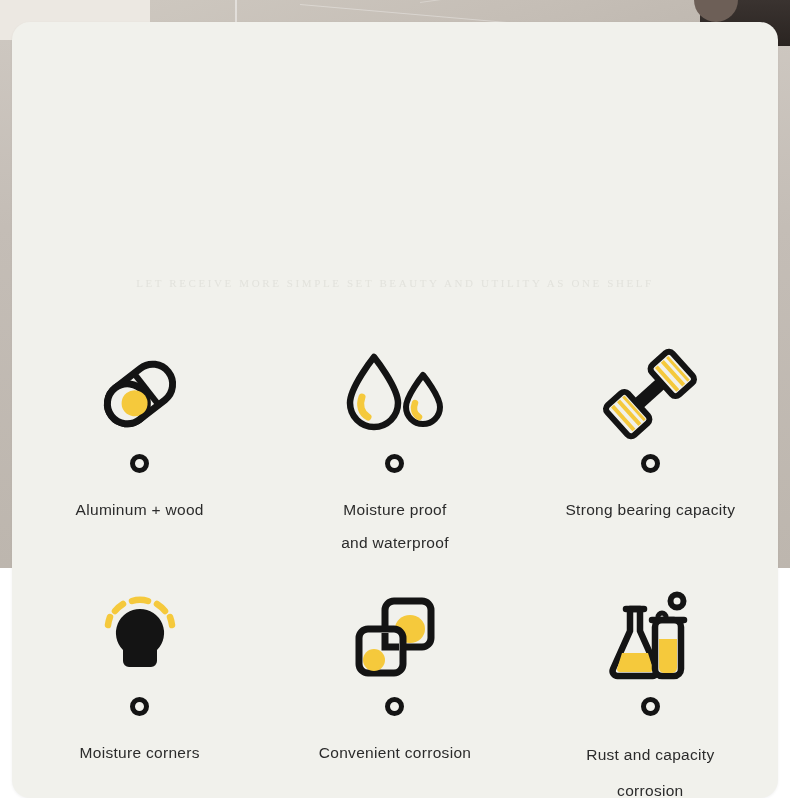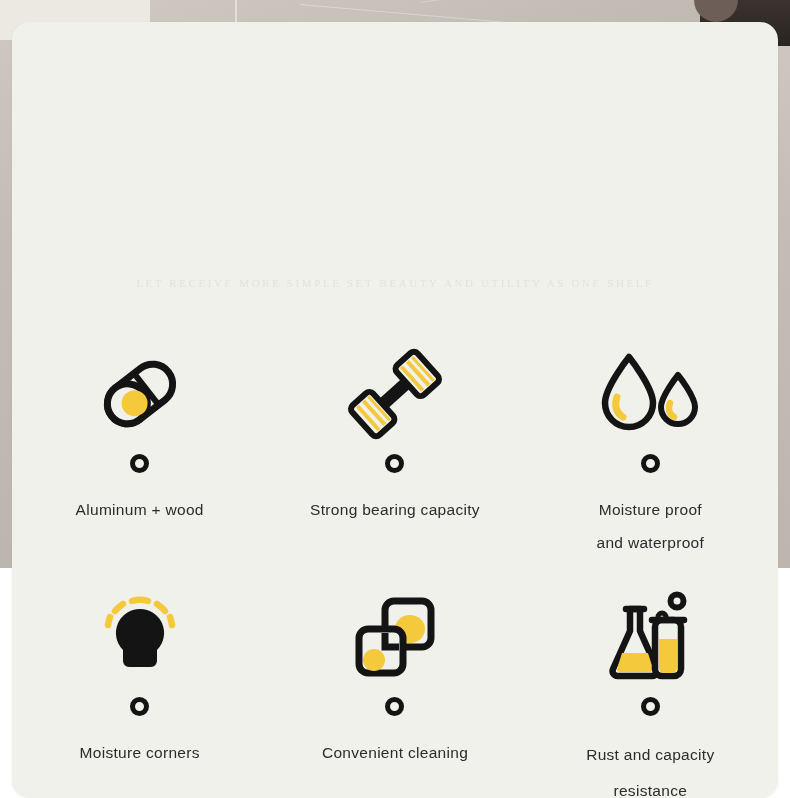--- a/index.html
+++ b/index.html
@@ -182,20 +182,36 @@
             <g transform="rotate(-38 50 50)">
               <rect x="14" y="30" width="72" height="40" rx="20" ry="20" fill="#F1F1EC" stroke="#141414" stroke-width="7"></rect>
               <ellipse cx="34" cy="50" rx="20" ry="20" fill="#F1F1EC" stroke="#141414" stroke-width="7"></ellipse>
               <ellipse cx="40" cy="54" rx="13" ry="13" fill="#F5C93C"></ellipse>
               <line x1="58" y1="31" x2="58" y2="69" stroke="#141414" stroke-width="6"></line>
             </g>
           </svg>
         </div>
         <div class="bullet"></div>
         <div class="feature-label">Aluminum + wood</div>
+      </div>
+
+      <div class="feature f3">
+        <div class="icon-box">
+          <svg width="110" height="90" viewBox="0 0 110 90">
+            <path d="M34 8 C34 8 58 38 58 54 A24 24 0 0 1 10 54 C10 38 34 8 34 8 Z" fill="#F1F1EC" stroke="#141414" stroke-width="6.5" stroke-linejoin="round"></path>
+            <path d="M22 48 C19 56 21 64 28 68" fill="none" stroke="#F5C93C" stroke-width="7" stroke-linecap="round"></path>
+            <path d="M83 26 C83 26 100 47 100 58 A17 17 0 0 1 66 58 C66 47 83 26 83 26 Z" fill="#F1F1EC" stroke="#141414" stroke-width="6" stroke-linejoin="round"></path>
+            <path d="M75 54 C73 59 74 65 79 68" fill="none" stroke="#F5C93C" stroke-width="6.5" stroke-linecap="round"></path>
+          </svg>
+        </div>
+        <div class="bullet"></div>
+        <div class="feature-label">
+          <span>Moisture proof</span><br>
+          <span>and waterproof</span>
+        </div>
       </div>
 
       <div class="feature f2">
         <div class="icon-box">
           <svg width="100" height="100" viewBox="0 0 100 100">
             <g transform="rotate(-42 50 50)">
               <rect x="30" y="43" width="40" height="13" fill="#141414"></rect>
               <g>
                 <rect x="6" y="30" width="28" height="40" rx="5" fill="#F1F1EC" stroke="#141414" stroke-width="6"></rect>
                 <rect x="12" y="34" width="4" height="32" fill="#F5C93C"></rect>
@@ -208,36 +224,20 @@
                 <rect x="79" y="34" width="4" height="32" fill="#F5C93C"></rect>
                 <rect x="86" y="34" width="3" height="32" fill="#F5C93C"></rect>
               </g>
             </g>
           </svg>
         </div>
         <div class="bullet"></div>
         <div class="feature-label">Strong bearing capacity</div>
       </div>
 
-      <div class="feature f3">
-        <div class="icon-box">
-          <svg width="110" height="90" viewBox="0 0 110 90">
-            <path d="M34 8 C34 8 58 38 58 54 A24 24 0 0 1 10 54 C10 38 34 8 34 8 Z" fill="#F1F1EC" stroke="#141414" stroke-width="6.5" stroke-linejoin="round"></path>
-            <path d="M22 48 C19 56 21 64 28 68" fill="none" stroke="#F5C93C" stroke-width="7" stroke-linecap="round"></path>
-            <path d="M83 26 C83 26 100 47 100 58 A17 17 0 0 1 66 58 C66 47 83 26 83 26 Z" fill="#F1F1EC" stroke="#141414" stroke-width="6" stroke-linejoin="round"></path>
-            <path d="M75 54 C73 59 74 65 79 68" fill="none" stroke="#F5C93C" stroke-width="6.5" stroke-linecap="round"></path>
-          </svg>
-        </div>
-        <div class="bullet"></div>
-        <div class="feature-label">
-          <span>Moisture proof</span><br>
-          <span>and waterproof</span>
-        </div>
-      </div>
-
       <div class="feature f4">
         <div class="icon-box">
           <svg width="100" height="100" viewBox="0 0 100 100">
             <g stroke="#F5C93C" stroke-width="6.5" stroke-linecap="round" fill="none">
               <path d="M42 14 A26 26 0 0 1 58 14"></path>
               <path d="M25 24 A34 34 0 0 1 33 17"></path>
               <path d="M67 17 A34 34 0 0 1 75 24"></path>
               <path d="M18 38 A36 36 0 0 1 20 30"></path>
               <path d="M80 30 A36 36 0 0 1 82 38"></path>
             </g>
@@ -253,38 +253,38 @@
           <svg width="100" height="100" viewBox="0 0 100 100">
             <rect x="40" y="14" width="46" height="46" rx="9" fill="#F1F1EC" stroke="#141414" stroke-width="7"></rect>
             <ellipse cx="65" cy="42" rx="15" ry="14" fill="#F5C93C"></ellipse>
             <rect x="14" y="42" width="44" height="44" rx="9" fill="#F1F1EC" stroke="#141414" stroke-width="7"></rect>
             <ellipse cx="29" cy="73" rx="11" ry="11" fill="#F5C93C"></ellipse>
             <path d="M40 42 L58 42 L58 60 L40 60 Z" fill="none"></path>
             <path d="M40 46 L40 60 L54 60" fill="none" stroke="#141414" stroke-width="7"></path>
           </svg>
         </div>
         <div class="bullet"></div>
-        <div class="feature-label">Convenient cleaning</div>
+        <div class="feature-label">Convenient corrosion</div>
       </div>
 
       <div class="feature f6">
         <div class="icon-box">
           <svg width="100" height="100" viewBox="0 0 100 100">
             <circle cx="77" cy="14" r="6.5" fill="none" stroke="#141414" stroke-width="6"></circle>
             <circle cx="62" cy="30" r="4" fill="none" stroke="#141414" stroke-width="5"></circle>
             <path d="M30 22 L30 44 L13 82 A5 5 0 0 0 18 89 L52 89 A5 5 0 0 0 57 82 L40 44 L40 22 Z" fill="#F1F1EC" stroke="#141414" stroke-width="6.5" stroke-linejoin="round"></path>
             <path d="M22 66 L48 66 L53 82 A3 3 0 0 1 50 85 L20 85 A3 3 0 0 1 17 82 Z" fill="#F5C93C"></path>
             <line x1="26" y1="22" x2="44" y2="22" stroke="#141414" stroke-width="6.5" stroke-linecap="round"></line>
             <rect x="55" y="33" width="26" height="56" rx="7" fill="#F1F1EC" stroke="#141414" stroke-width="6.5"></rect>
             <path d="M59 52 L77 52 L77 81 A5 5 0 0 1 72 86 L64 86 A5 5 0 0 1 59 81 Z" fill="#F5C93C"></path>
             <line x1="52" y1="33" x2="84" y2="33" stroke="#141414" stroke-width="6.5" stroke-linecap="round"></line>
           </svg>
         </div>
         <div class="bullet"></div>
         <div class="feature-label">
           <span>Rust and capacity</span><br>
-          <span>resistance</span>
+          <span>corrosion</span>
         </div>
       </div>
 
     </div>
   </div>
 </div>
 
 </body></html>

